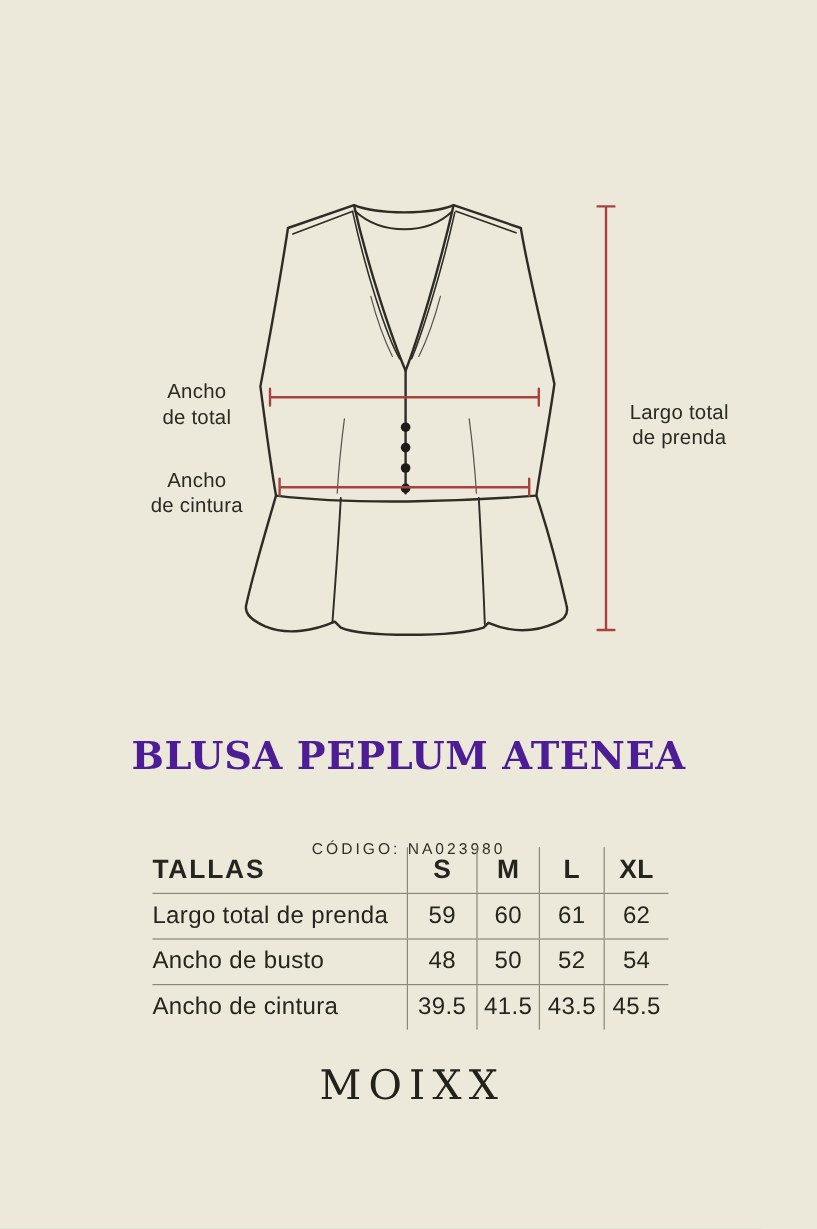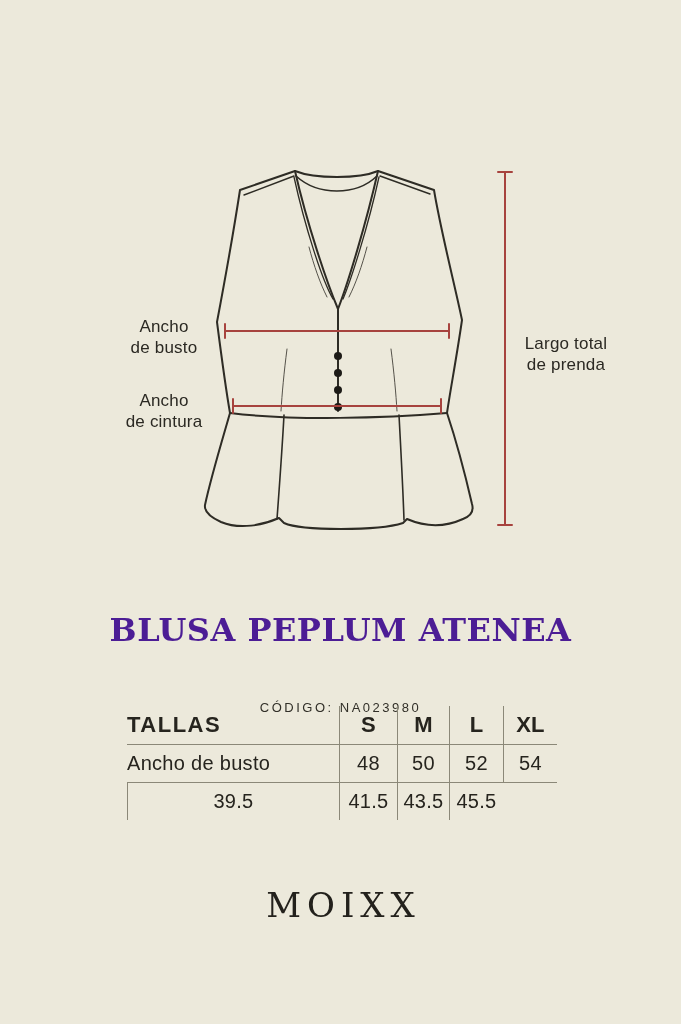--- a/index.html
+++ b/index.html
@@ -86,21 +86,21 @@
     <circle cx="338" cy="390" r="4" fill="#1D1B17"></circle>
     <circle cx="338" cy="407" r="4" fill="#1D1B17"></circle>
 
     <path d="M225,331 L449,331 M225,324 L225,338 M449,324 L449,338" stroke="#A7433E" stroke-width="2" stroke-linecap="round"></path>
     <path d="M233,406 L441,406 M233,399 L233,413 M441,399 L441,413" stroke="#A7433E" stroke-width="2" stroke-linecap="round"></path>
     <path d="M505,172 L505,525 M498,172 L512,172 M498,525 L512,525" stroke="#A7433E" stroke-width="2" stroke-linecap="round"></path>
   </svg>
 
   <div class="measure-label lbl-bust">
     <span>Ancho</span><br>
-    <span>de busto</span>
+    <span>de total</span>
   </div>
   <div class="measure-label lbl-waist">
     <span>Ancho</span><br>
     <span>de cintura</span>
   </div>
   <div class="measure-label lbl-length">
     <span>Largo total</span><br>
     <span>de prenda</span>
   </div>
 
@@ -108,28 +108,36 @@
   <div class="code">CÓDIGO: NA023980</div>
 
   <div class="size-table">
     <div class="t-row header">
       <div class="cell lab">TALLAS</div>
       <div class="cell size">S</div>
       <div class="cell size">M</div>
       <div class="cell size">L</div>
       <div class="cell size">XL</div>
     </div>
+    <div class="t-row r1">
+      <div class="cell lab">Largo total de prenda</div>
+      <div class="cell size">59</div>
+      <div class="cell size">60</div>
+      <div class="cell size">61</div>
+      <div class="cell size">62</div>
+    </div>
     <div class="t-row r2">
       <div class="cell lab">Ancho de busto</div>
       <div class="cell size">48</div>
       <div class="cell size">50</div>
       <div class="cell size">52</div>
       <div class="cell size">54</div>
     </div>
     <div class="t-row r3">
+      <div class="cell lab">Ancho de cintura</div>
       <div class="cell size">39.5</div>
       <div class="cell size">41.5</div>
       <div class="cell size">43.5</div>
       <div class="cell size">45.5</div>
     </div>
   </div>
 
   <div class="brand">MOIXX</div>
 
 </div>

